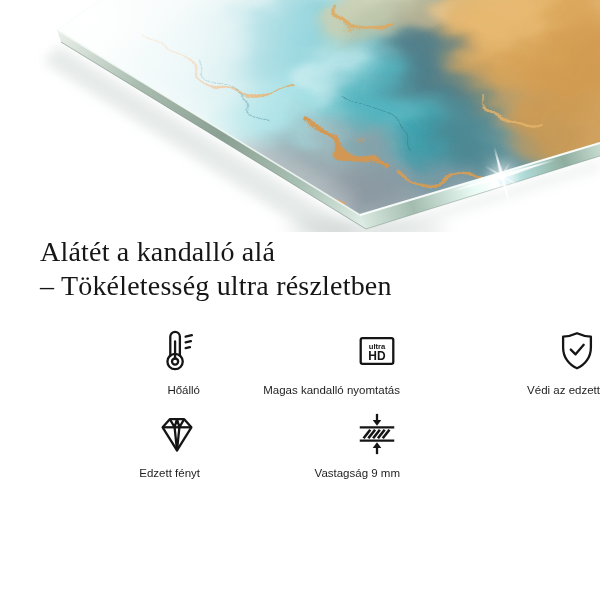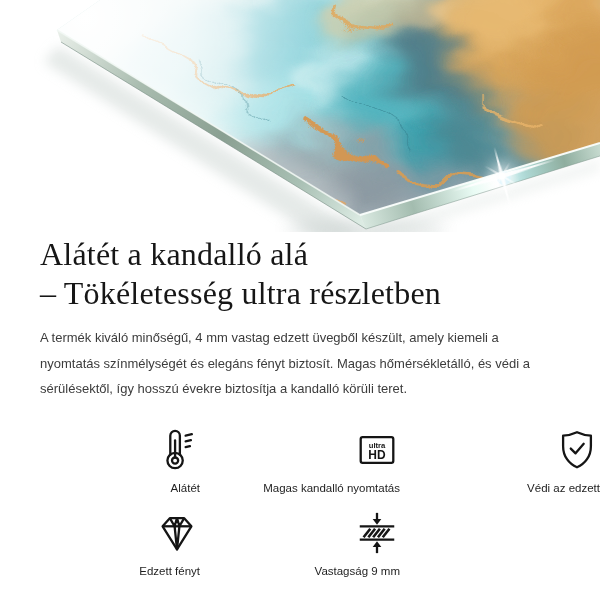--- a/index.html
+++ b/index.html
@@ -11,21 +11,21 @@
   .page { width: 600px; height: 600px; position: relative; background: #fff; }
 
   .hero { width: 600px; height: 232px; position: relative; }
   .hero svg { display: block; }
 
   .content { padding: 0 40px; }
 
   h1.title {
     font-family: "Liberation Serif", serif;
     font-weight: 400;
-    font-size: 32px;
+    font-size: 28px;
     line-height: 1.21;
     letter-spacing: 0.2px;
     color: #161616;
     margin: 3px 0 13px 0;
   }
   h1.title span { display: block; }
 
   p.desc {
     font-size: 13px;
     line-height: 1.95;
@@ -165,38 +165,37 @@
         <circle r="3.2" fill="#ffffff"></circle>
       </g>
     </svg>
   </div>
 
   <div class="content">
     <h1 class="title">
       <span>Alátét a kandalló alá</span>
       <span>– Tökéletesség ultra részletben</span>
     </h1>
-    <p class="desc">A termék kiváló minőségű, 4 mm vastag edzett üvegből készült, amely kiemeli a nyomtatás színmélységét és elegáns fényt biztosít. Magas hőmérsékletálló, és védi a sérülésektől, így hosszú évekre biztosítja a kandalló körüli teret.</p>
   </div>
 
   <div class="features">
 
     <div class="feature">
       <div class="icon-box">
         <svg width="46" height="46" viewBox="0 0 48 48">
           <circle class="ink" cx="22" cy="35" r="8"></circle>
           <circle class="ink" cx="22" cy="35" r="3.2" stroke-width="2.2"></circle>
           <path class="ink" d="M17,29 V9 a5,5 0 0 1 10,0 V29" stroke-linecap="round"></path>
           <line class="ink" x1="22" y1="31.5" x2="22" y2="14" stroke-width="2.2" stroke-linecap="round"></line>
           <line class="ink" x1="33" y1="9" x2="39.5" y2="7.5" stroke-width="2.2" stroke-linecap="round"></line>
           <line class="ink" x1="33" y1="15" x2="38.5" y2="13.8" stroke-width="2.2" stroke-linecap="round"></line>
           <line class="ink" x1="33" y1="21" x2="37.5" y2="20" stroke-width="2.2" stroke-linecap="round"></line>
         </svg>
       </div>
-      <div class="label">Alátét</div>
+      <div class="label">Hőálló</div>
     </div>
 
     <div class="feature">
       <div class="icon-box">
         <svg width="46" height="46" viewBox="0 0 48 48">
           <rect class="ink" x="7" y="10.5" width="34" height="27" rx="2" stroke-width="2.6"></rect>
           <text x="24" y="21.5" text-anchor="middle" font-family="Liberation Sans, sans-serif" font-size="8" font-weight="700" fill="#151515">ultra</text>
           <text x="24" y="33.5" text-anchor="middle" font-family="Liberation Sans, sans-serif" font-size="12.5" font-weight="700" fill="#151515">HD</text>
         </svg>
       </div>

